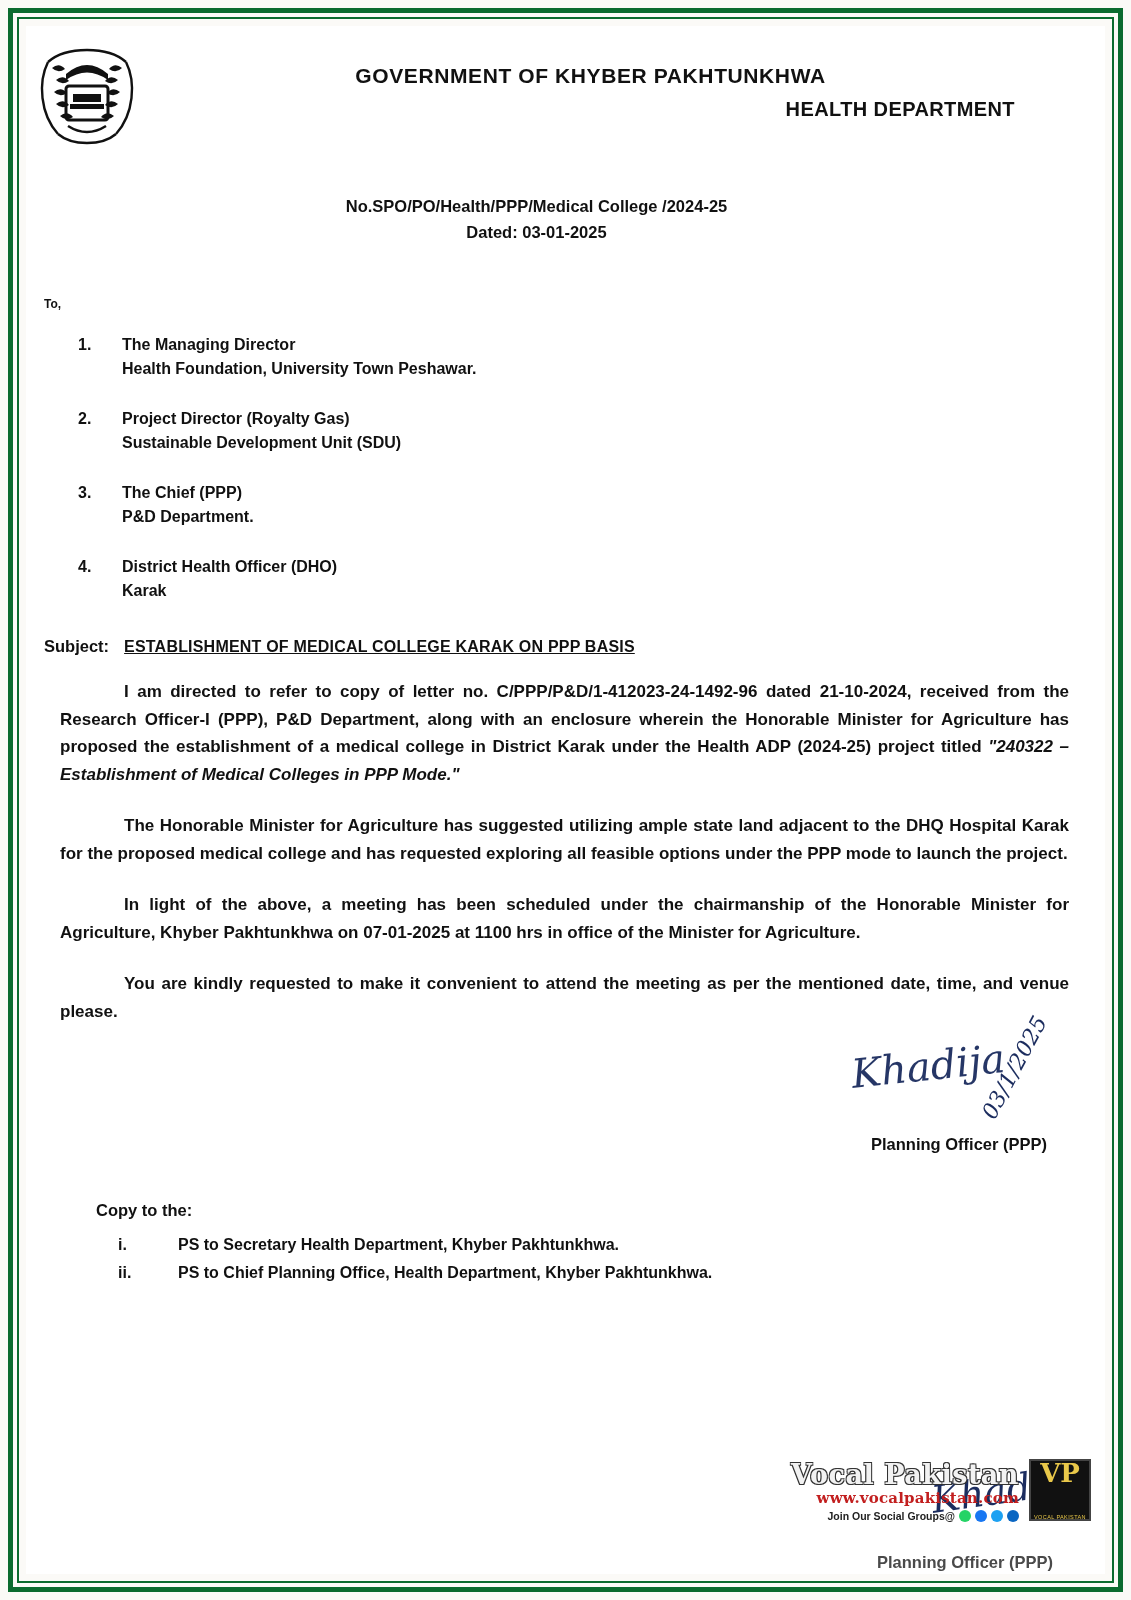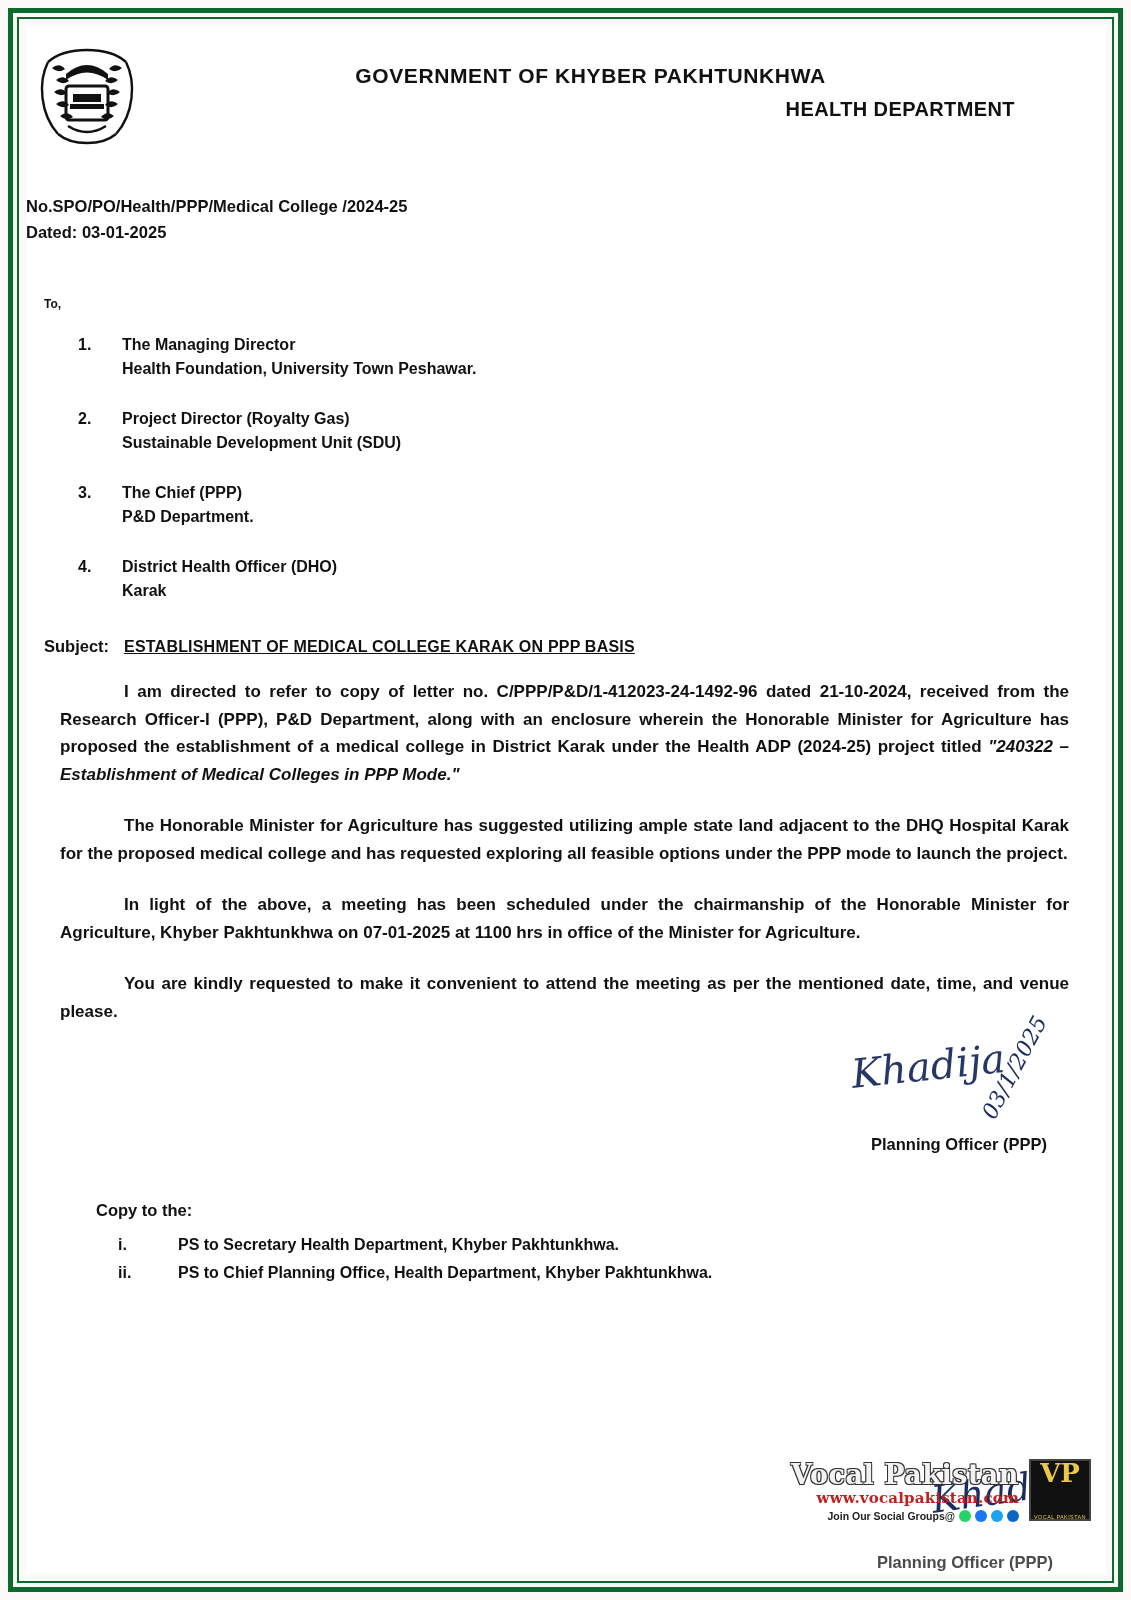--- a/index.html
+++ b/index.html
@@ -80,21 +80,21 @@
     font-size: 20px;
     font-weight: bold;
     letter-spacing: 0.4px;
     color: #111;
     text-align: right;
   }
 
   
   .refblock {
     margin-top: 18px;
-    text-align: left;
+    text-align: center;
     padding-right: 58px;
     line-height: 1.55;
   }
   .refblock div {
     font-size: 16.5px;
     font-weight: bold;
   }
 
   
   .to-label {

